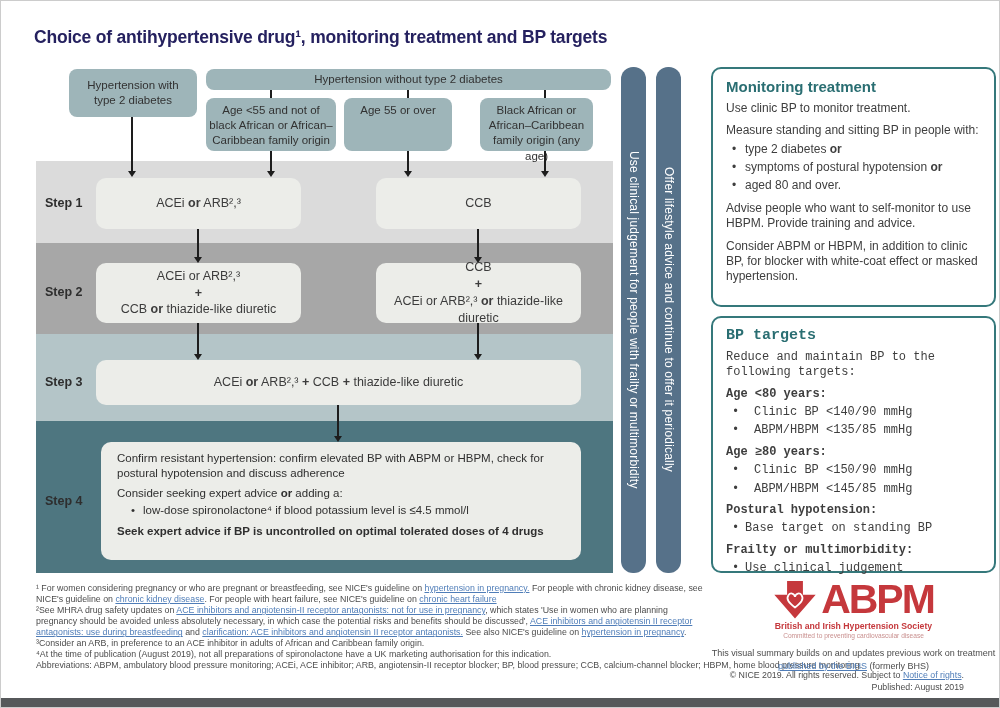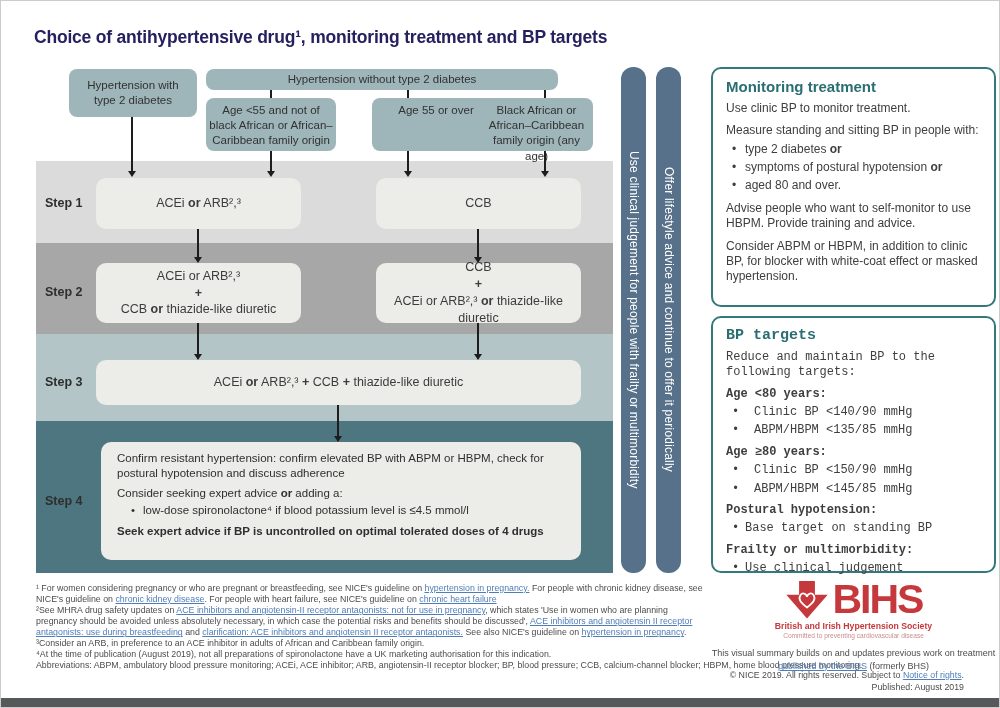--- a/index.html
+++ b/index.html
@@ -70,25 +70,25 @@
 
   <div class="abs title">Choice of antihypertensive drug¹, monitoring treatment and BP targets</div>
 
   <div class="abs row" style="top:160px; height:82px; background:#dbdbdb;"></div>
   <div class="abs row" style="top:242px; height:91px; background:#a7a7a7;"></div>
   <div class="abs row" style="top:333px; height:87px; background:#b4c5c8;"></div>
   <div class="abs row" style="top:420px; height:152px; background:#4e7680;"></div>
 
   <div class="abs tbox" style="left:68px; top:68px; width:128px; height:48px;">Hypertension with
 type 2 diabetes</div>
-  <div class="abs tbox" style="left:205px; top:68px; width:352px; height:21px;">Hypertension without type 2 diabetes</div>
+  <div class="abs tbox" style="left:205px; top:68px; width:405px; height:21px;">Hypertension without type 2 diabetes</div>
   <div class="abs tbox topalign" style="left:205px; top:97px; width:130px; height:53px;">Age &lt;55 and not of
 black African or African–
 Caribbean family origin</div>
-  <div class="abs tbox topalign" style="left:343px; top:97px; width:128px; height:53px;margin-left:28px;">Age 55 or over</div>
+  <div class="abs tbox topalign" style="left:343px; top:97px; width:108px; height:53px;">Age 55 or over</div>
   <div class="abs tbox topalign" style="left:479px; top:97px; width:113px; height:53px;">Black African or
 African–Caribbean
 family origin (any age)</div>
 
   <div class="abs vline" style="left:269px; top:89px; height:8px;"></div>
   <div class="abs vline" style="left:406px; top:89px; height:8px;"></div>
   <div class="abs vline" style="left:543px; top:89px; height:8px;"></div>
 
   <div class="abs varrow" style="left:130px; top:116px; height:54px;"></div>
   <div class="abs varrow" style="left:269px; top:150px; height:20px;"></div>
@@ -193,21 +193,21 @@
     <p><span>⁴At the time of publication (August 2019), not all preparations of spironolactone have a UK marketing authorisation for this indication.</span></p>
   </div>
   <div class="abs abbrev" style="left:35px; top:659px;">Abbreviations: ABPM, ambulatory blood pressure monitoring; ACEi, ACE inhibitor; ARB, angiotensin-II receptor blocker; BP, blood pressure; CCB, calcium-channel blocker; HBPM, home blood pressure monitoring.</div>
 
   <div class="abs bihs" style="left:710px; top:578px; width:285px;">
     <div class="bihs-row">
       <svg width="44" height="40" viewBox="0 0 100 90">
         <polygon points="32,2 68,2 68,33 97,33 50,87 3,33 32,33" fill="#c5383c"></polygon>
         <path d="M50 62 C36 51 29 43 35 34 C39 28 48 29 50 38 C52 29 61 28 65 34 C71 43 64 51 50 62 Z" fill="#c5383c" stroke="#ffffff" stroke-width="4"></path>
       </svg>
-      <span class="bihs-name">BIHS</span>
+      <span class="bihs-name">ABPM</span>
     </div>
     <div class="bihs-sub">British and Irish Hypertension Society</div>
     <div class="bihs-tag">Committed to preventing cardiovascular disease</div>
     <div class="summary"><span>This visual summary builds on and updates previous work on treatment </span><span class="lnk">published by the BIHS</span><span> (formerly BHS)</span></div>
   </div>
 
   <div class="abs copyright" style="right:35px; top:668px; width:400px;">
     <div><span>© NICE 2019. All rights reserved. Subject to </span><span class="lnk">Notice of rights</span><span>.</span></div>
     <div>Published: August 2019</div>
   </div>

